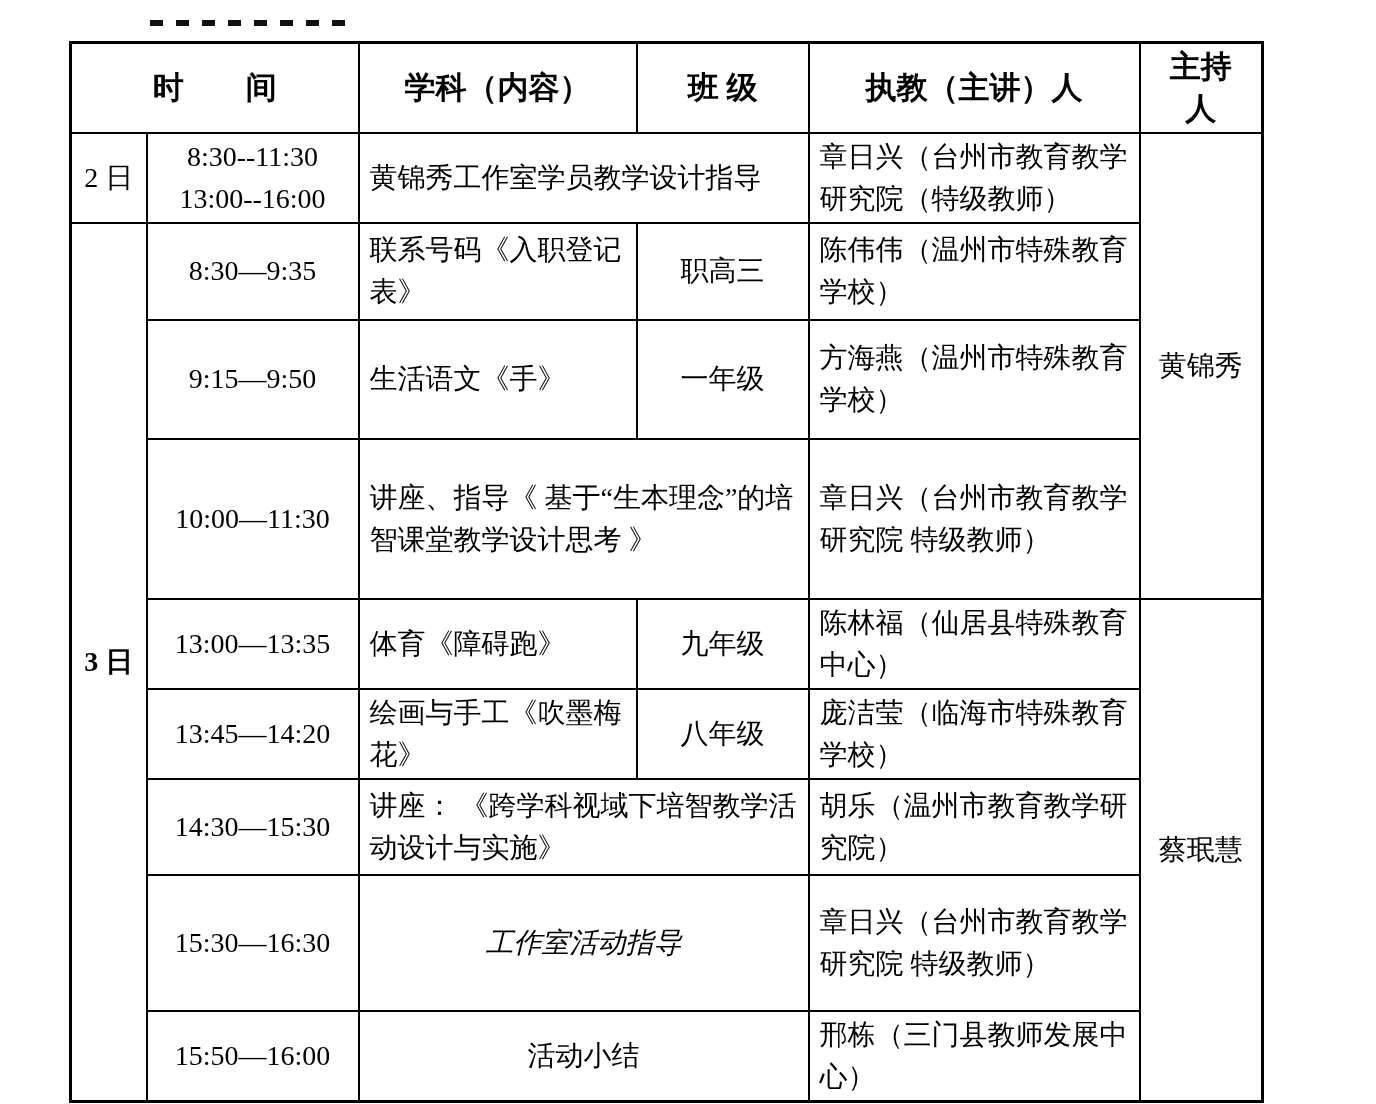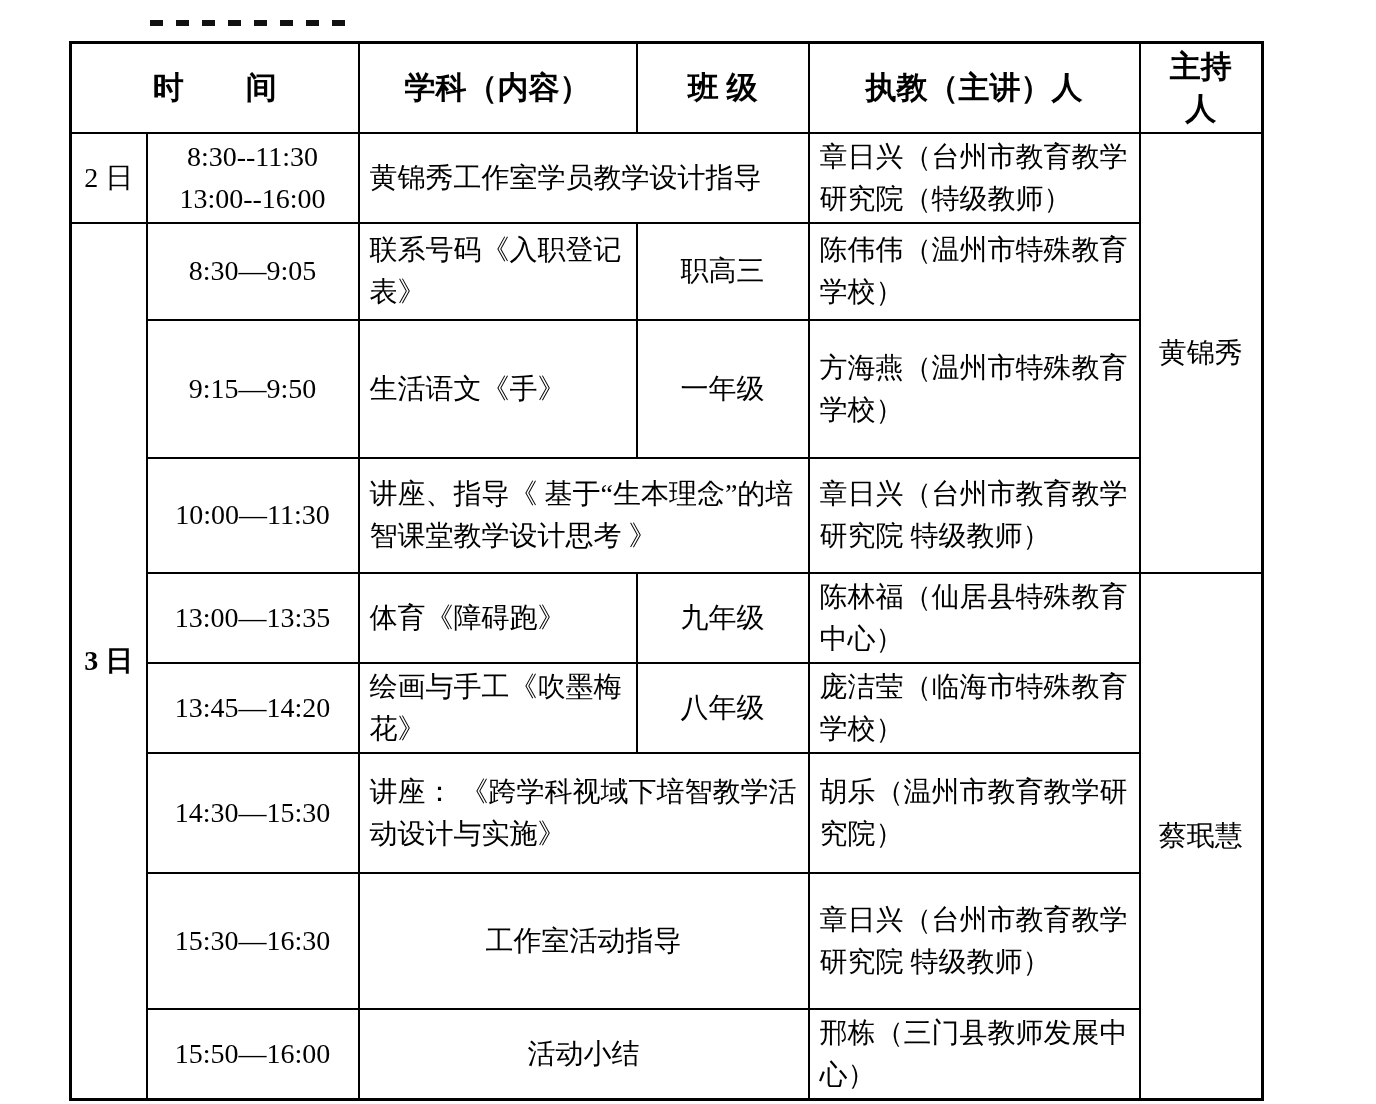--- a/index.html
+++ b/index.html
@@ -47,21 +47,21 @@
   .schedule th {
     font-size: 31px;
     font-weight: bold;
     text-align: center;
     line-height: 1.35;
     padding: 2px 4px;
   }
   .c { text-align: center; }
   .l { text-align: left; }
   .pre { white-space: pre-line; text-align: center; }
-  .kaiti { font-weight: normal; border-radius: 12px; }
+  .kaiti { font-style: italic; font-weight: normal; border-radius: 12px; }
   .bold { font-weight: bold; }
 
   .footer-line {
     position: absolute;
     left: 58px;
     top: 1050px;
     font-size: 32px;
     line-height: 1.3;
     white-space: nowrap;
   }
@@ -98,55 +98,55 @@
       <td class="c">2 日</td>
       <td class="c pre">8:30--11:30
 13:00--16:00</td>
       <td colspan="2" class="l">黄锦秀工作室学员教学设计指导</td>
       <td class="l">章日兴（台州市教育教学研究院（特级教师）</td>
       <td rowspan="4" class="c">黄锦秀</td>
     </tr>
 
     <tr style="height:97px">
       <td rowspan="8" class="c bold">3 日</td>
-      <td class="c">8:30—9:05</td>
+      <td class="c">8:30—9:35</td>
       <td class="l">联系号码《入职登记表》</td>
       <td class="c">职高三</td>
       <td class="l">陈伟伟（温州市特殊教育学校）</td>
     </tr>
 
-    <tr style="height:138px">
+    <tr style="height:119px">
       <td class="c">9:15—9:50</td>
       <td class="l">生活语文《手》</td>
       <td class="c">一年级</td>
       <td class="l">方海燕（温州市特殊教育学校）</td>
     </tr>
 
-    <tr style="height:115px">
+    <tr style="height:160px">
       <td class="c">10:00—11:30</td>
       <td colspan="2" class="l">讲座、指导《 基于“生本理念”的培智课堂教学设计思考 》</td>
       <td class="l">章日兴（台州市教育教学研究院 特级教师）</td>
     </tr>
 
     <tr style="height:66px">
       <td class="c">13:00—13:35</td>
       <td class="l">体育《障碍跑》</td>
       <td class="c">九年级</td>
       <td class="l">陈林福（仙居县特殊教育中心）</td>
       <td rowspan="5" class="c">蔡珉慧</td>
     </tr>
 
     <tr style="height:88px">
       <td class="c">13:45—14:20</td>
       <td class="l">绘画与手工《吹墨梅花》</td>
       <td class="c">八年级</td>
       <td class="l">庞洁莹（临海市特殊教育学校）</td>
     </tr>
 
-    <tr style="height:120px">
+    <tr style="height:96px">
       <td class="c">14:30—15:30</td>
       <td colspan="2" class="l">讲座： 《跨学科视域下培智教学活动设计与实施》</td>
       <td class="l">胡乐（温州市教育教学研究院）</td>
     </tr>
 
     <tr style="height:136px">
       <td class="c">15:30—16:30</td>
       <td colspan="2" class="c kaiti">工作室活动指导</td>
       <td class="l">章日兴（台州市教育教学研究院 特级教师）</td>
     </tr>

